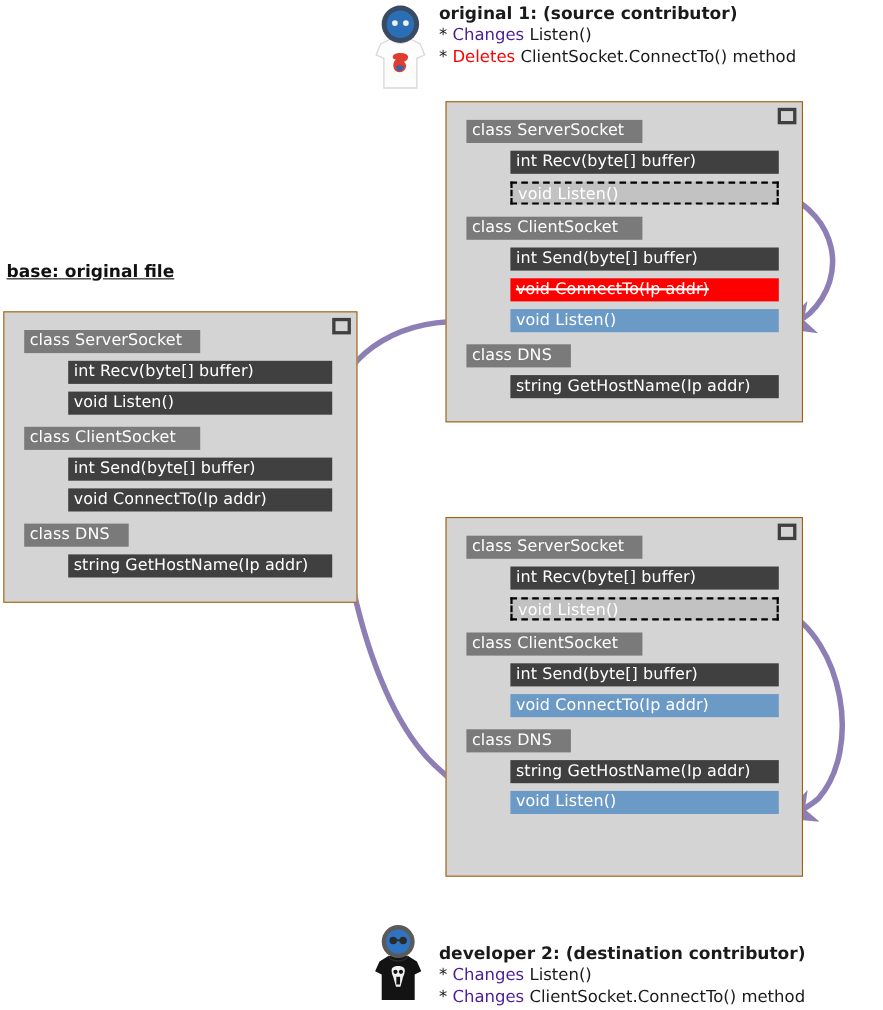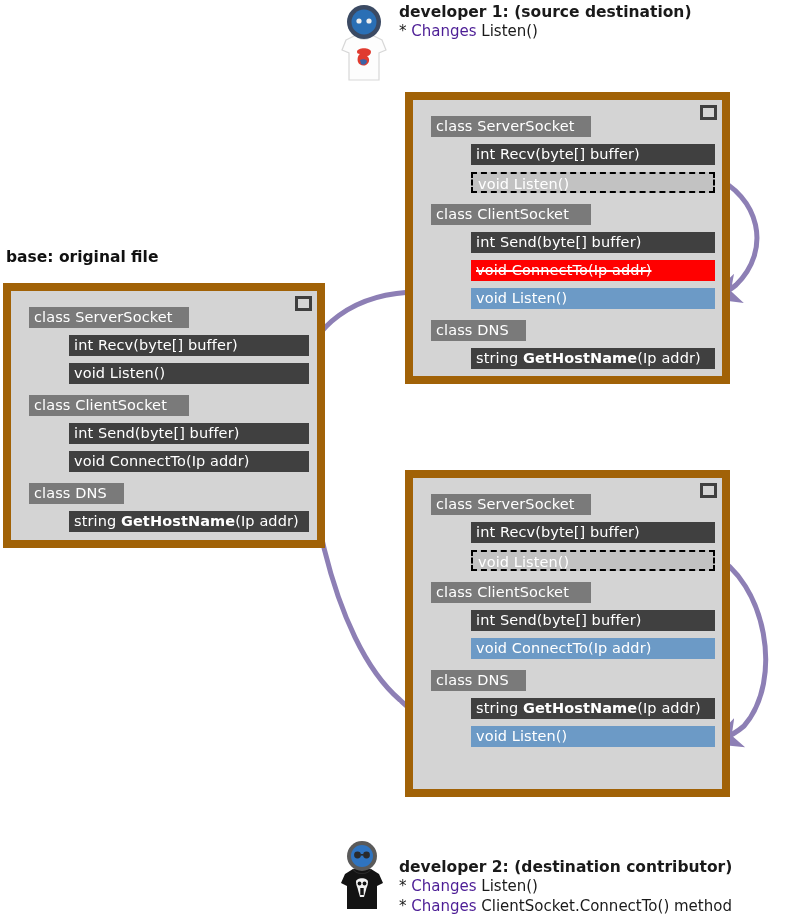--- a/index.html
+++ b/index.html
@@ -5,35 +5,35 @@
   html,body{margin:0;padding:0;background:#ffffff;}
   body{width:803px;height:918px;position:relative;overflow:hidden;
        font-family:"DejaVu Sans","Liberation Sans",sans-serif;}
 
   .canvas{position:absolute;left:0;top:0;width:803px;height:918px;}
 
   
   svg.arrows{position:absolute;left:0;top:0;width:803px;height:918px;overflow:visible;}
 
   
-  .panel{position:absolute;background:#d4d4d4;border:8px solid #a16207;box-sizing:border-box;}
+  .panel{position:absolute;background:#d4d4d4;border:1px solid #a16207;box-sizing:border-box;}
   .corner{position:absolute;width:17px;height:15px;right:5px;top:5px;
           border:3px solid #3f3f3f;background:#d4d4d4;box-sizing:border-box;}
 
   .row{position:absolute;height:21px;line-height:21px;box-sizing:border-box;
        color:#ffffff;font-size:14.5px;white-space:nowrap;padding-left:5px;
        letter-spacing:.1px;}
   .row.cls{background:#7a7a7a;}
   .row.mem{background:#404040;}
   .row.blue{background:#6c9ac6;}
   .row.red{background:#ff0000;}
   .row.del{text-decoration:line-through;text-decoration-color:#ffffff;
            text-decoration-thickness:2px;}
   .row.dashed{background:#c2c2c2;border:2px dashed #000000;}
-  .row .b{font-weight:bold;}
+  .row .b{font-weight:normal;}
 
   
   .caption{position:absolute;font-size:15px;white-space:nowrap;color:#1a1a1a;}
   .caption .hdr{font-weight:bold;font-size:15.5px;display:block;margin-bottom:1px;}
   .caption .line{display:block;line-height:19.5px;}
   .kw-move{color:#7b6fa8;}
   .kw-change{color:#4c1d95;}
   .kw-delete{color:#ff0000;}
   .base-label{position:absolute;font-weight:bold;font-size:15.5px;color:#111;}
 
@@ -55,25 +55,30 @@
     <path d="M305,366 C312,330 350,292 420,292 L448,293" fill="none" stroke="#8d7fb5" stroke-width="5" marker-end="url(#ah)"></path>
 
     <path d="M305,366 C300,470 330,640 400,700 C420,718 432,729 446,735" fill="none" stroke="#8d7fb5" stroke-width="5" marker-end="url(#ah)"></path>
 
     <path d="M712,176 C760,196 772,250 736,285 C730,290 725,293 719,295" fill="none" stroke="#8d7fb5" stroke-width="5" marker-end="url(#ah)"></path>
 
     <path d="M712,554 C766,582 784,680 744,726 C736,733 728,737 720,740" fill="none" stroke="#8d7fb5" stroke-width="5" marker-end="url(#ah)"></path>
   </svg>
 
   <div class="caption" style="left:399px;top:3px;">
-    <span class="hdr">developer 1: (source destination)</span>
+    <span class="hdr">original 1: (source contributor)</span>
     <span class="line">
       <span>*</span>
       <span class="kw-change">Changes</span>
       <span>Listen()</span>
+    </span>
+    <span class="line">
+      <span>*</span>
+      <span class="kw-delete">Deletes</span>
+      <span>ClientSocket.ConnectTo() method</span>
     </span>
   </div>
 
   <div class="avatar" style="left:333px;top:4px;">
     <svg width="62" height="82" viewBox="0 0 62 82" xmlns="http://www.w3.org/2000/svg">
 
       <path d="M13,36 L23,31 L39,31 L49,36 L53,46 L46,49 L46,76 L16,76 L16,49 L9,46 Z" fill="#fdfdfd" stroke="#d8d8d8" stroke-width="1.2"></path>
       <path d="M23,31 C26,37 36,37 39,31" fill="none" stroke="#dcdcdc" stroke-width="1.2"></path>
 
       <path d="M24,48 C24,43 38,43 38,48 C38,50 36,52 34,52 C37,54 37,59 33,61 C30,62.5 26,61 25,58 C24,55 25,51 27,50 C25,50 24,49 24,48 Z" fill="#e03b2f"></path>
@@ -92,21 +97,21 @@
       <div class="row mem" style="left: 58px; top: 44px; width: 244px;">int Recv(byte[] buffer)</div>
       <div class="row dashed" style="left: 58px; top: 72px; width: 244px;">void Listen()</div>
       <div class="row cls" style="left: 18px; top: 104px; width: 160px;">class ClientSocket</div>
       <div class="row mem" style="left: 58px; top: 132px; width: 244px;">int Send(byte[] buffer)</div>
       <div class="row red del" style="left: 58px; top: 160px; width: 244px;">void ConnectTo(Ip addr)</div>
       <div class="row blue" style="left: 58px; top: 188px; width: 244px;">void Listen()</div>
       <div class="row cls" style="left: 18px; top: 220px; width: 95px;">class DNS</div>
       <div class="row mem" style="left: 58px; top: 248px; width: 244px;"><span>string </span><span class="b">GetHostName</span><span>(Ip addr)</span></div>
     </div>
 
-  <div class="base-label" style="left:6px;top:248px;">base: original file</div>
+  <div class="base-label" style="left:6px;top:238px;text-decoration:underline;">base: original file</div>
 
   <div class="panel" id="panel-base" style="left:3px;top:283px;width:322px;height:265px;">
     <div class="corner"></div>
   <div class="row cls" style="left: 18px; top: 16px; width: 160px;">class ServerSocket</div>
       <div class="row mem" style="left: 58px; top: 44px; width: 240px;">int Recv(byte[] buffer)</div>
       <div class="row mem" style="left: 58px; top: 72px; width: 240px;">void Listen()</div>
       <div class="row cls" style="left: 18px; top: 104px; width: 160px;">class ClientSocket</div>
       <div class="row mem" style="left: 58px; top: 132px; width: 240px;">int Send(byte[] buffer)</div>
       <div class="row mem" style="left: 58px; top: 160px; width: 240px;">void ConnectTo(Ip addr)</div>
       <div class="row cls" style="left: 18px; top: 192px; width: 95px;">class DNS</div>

